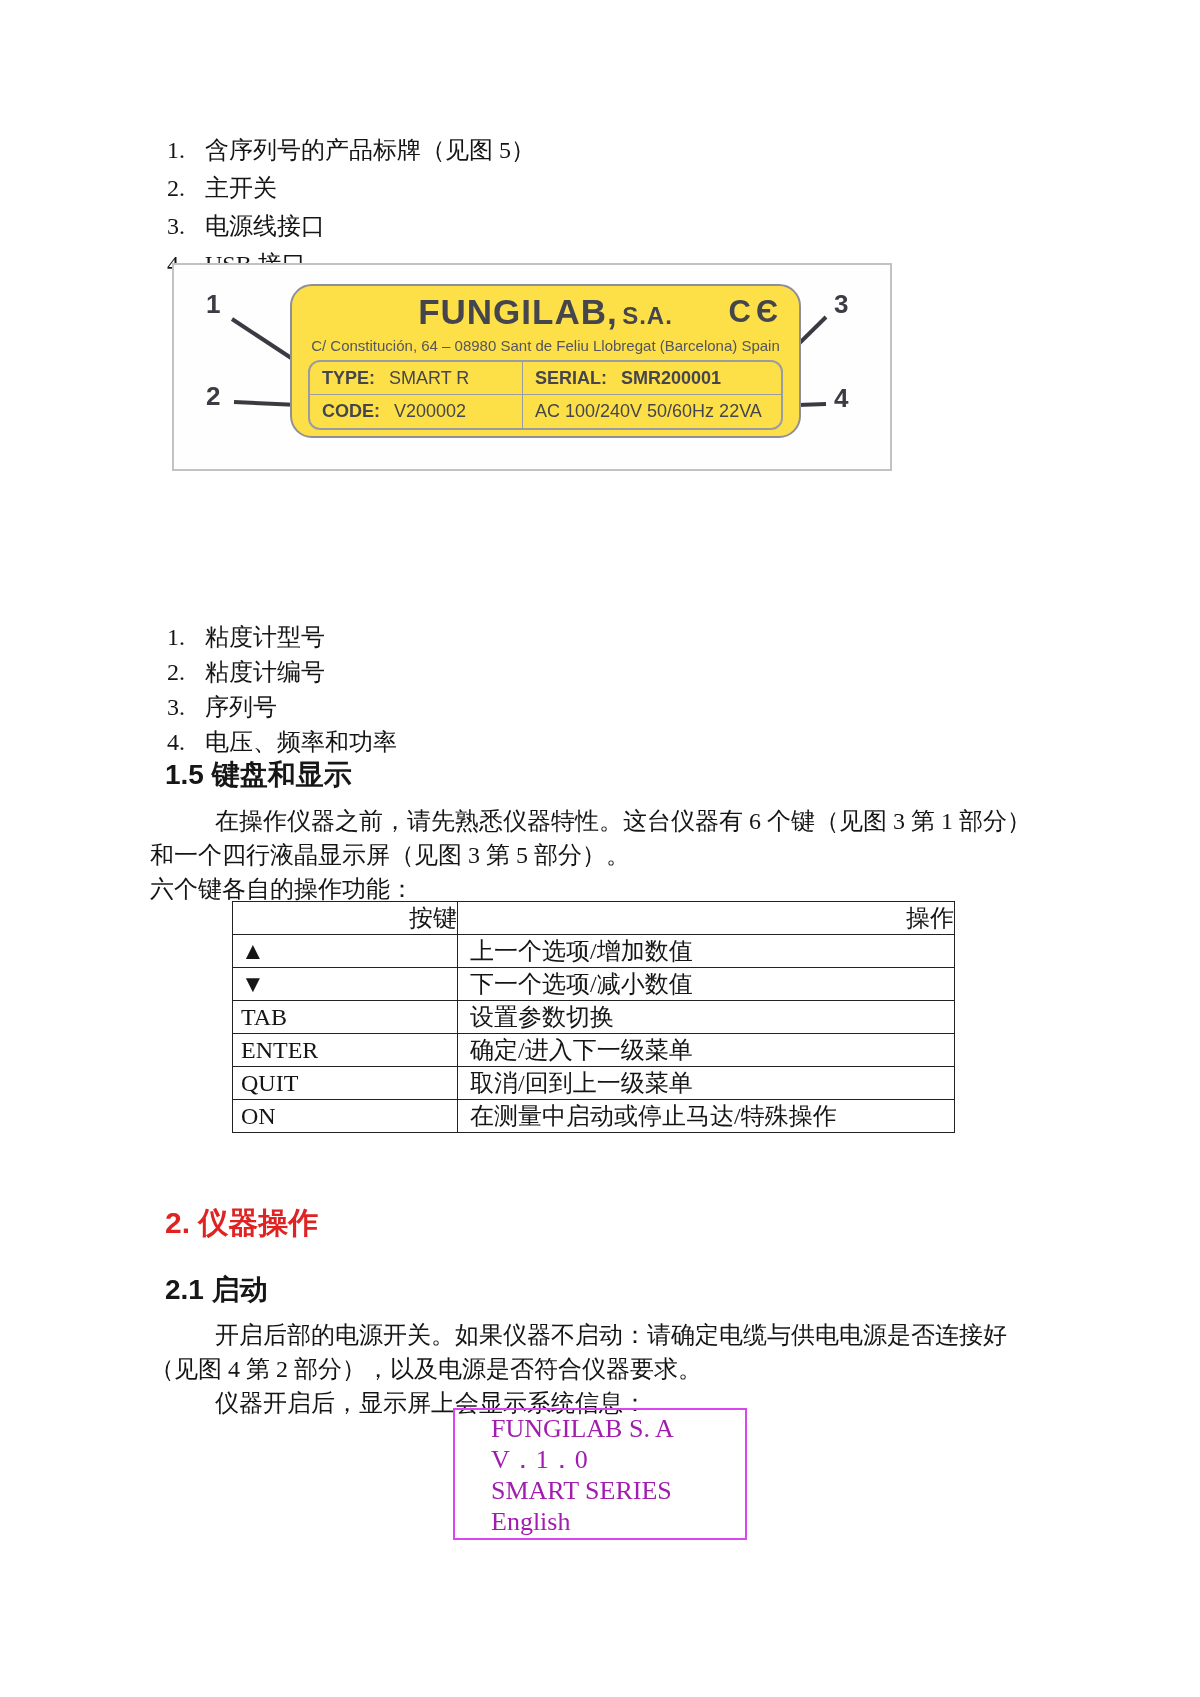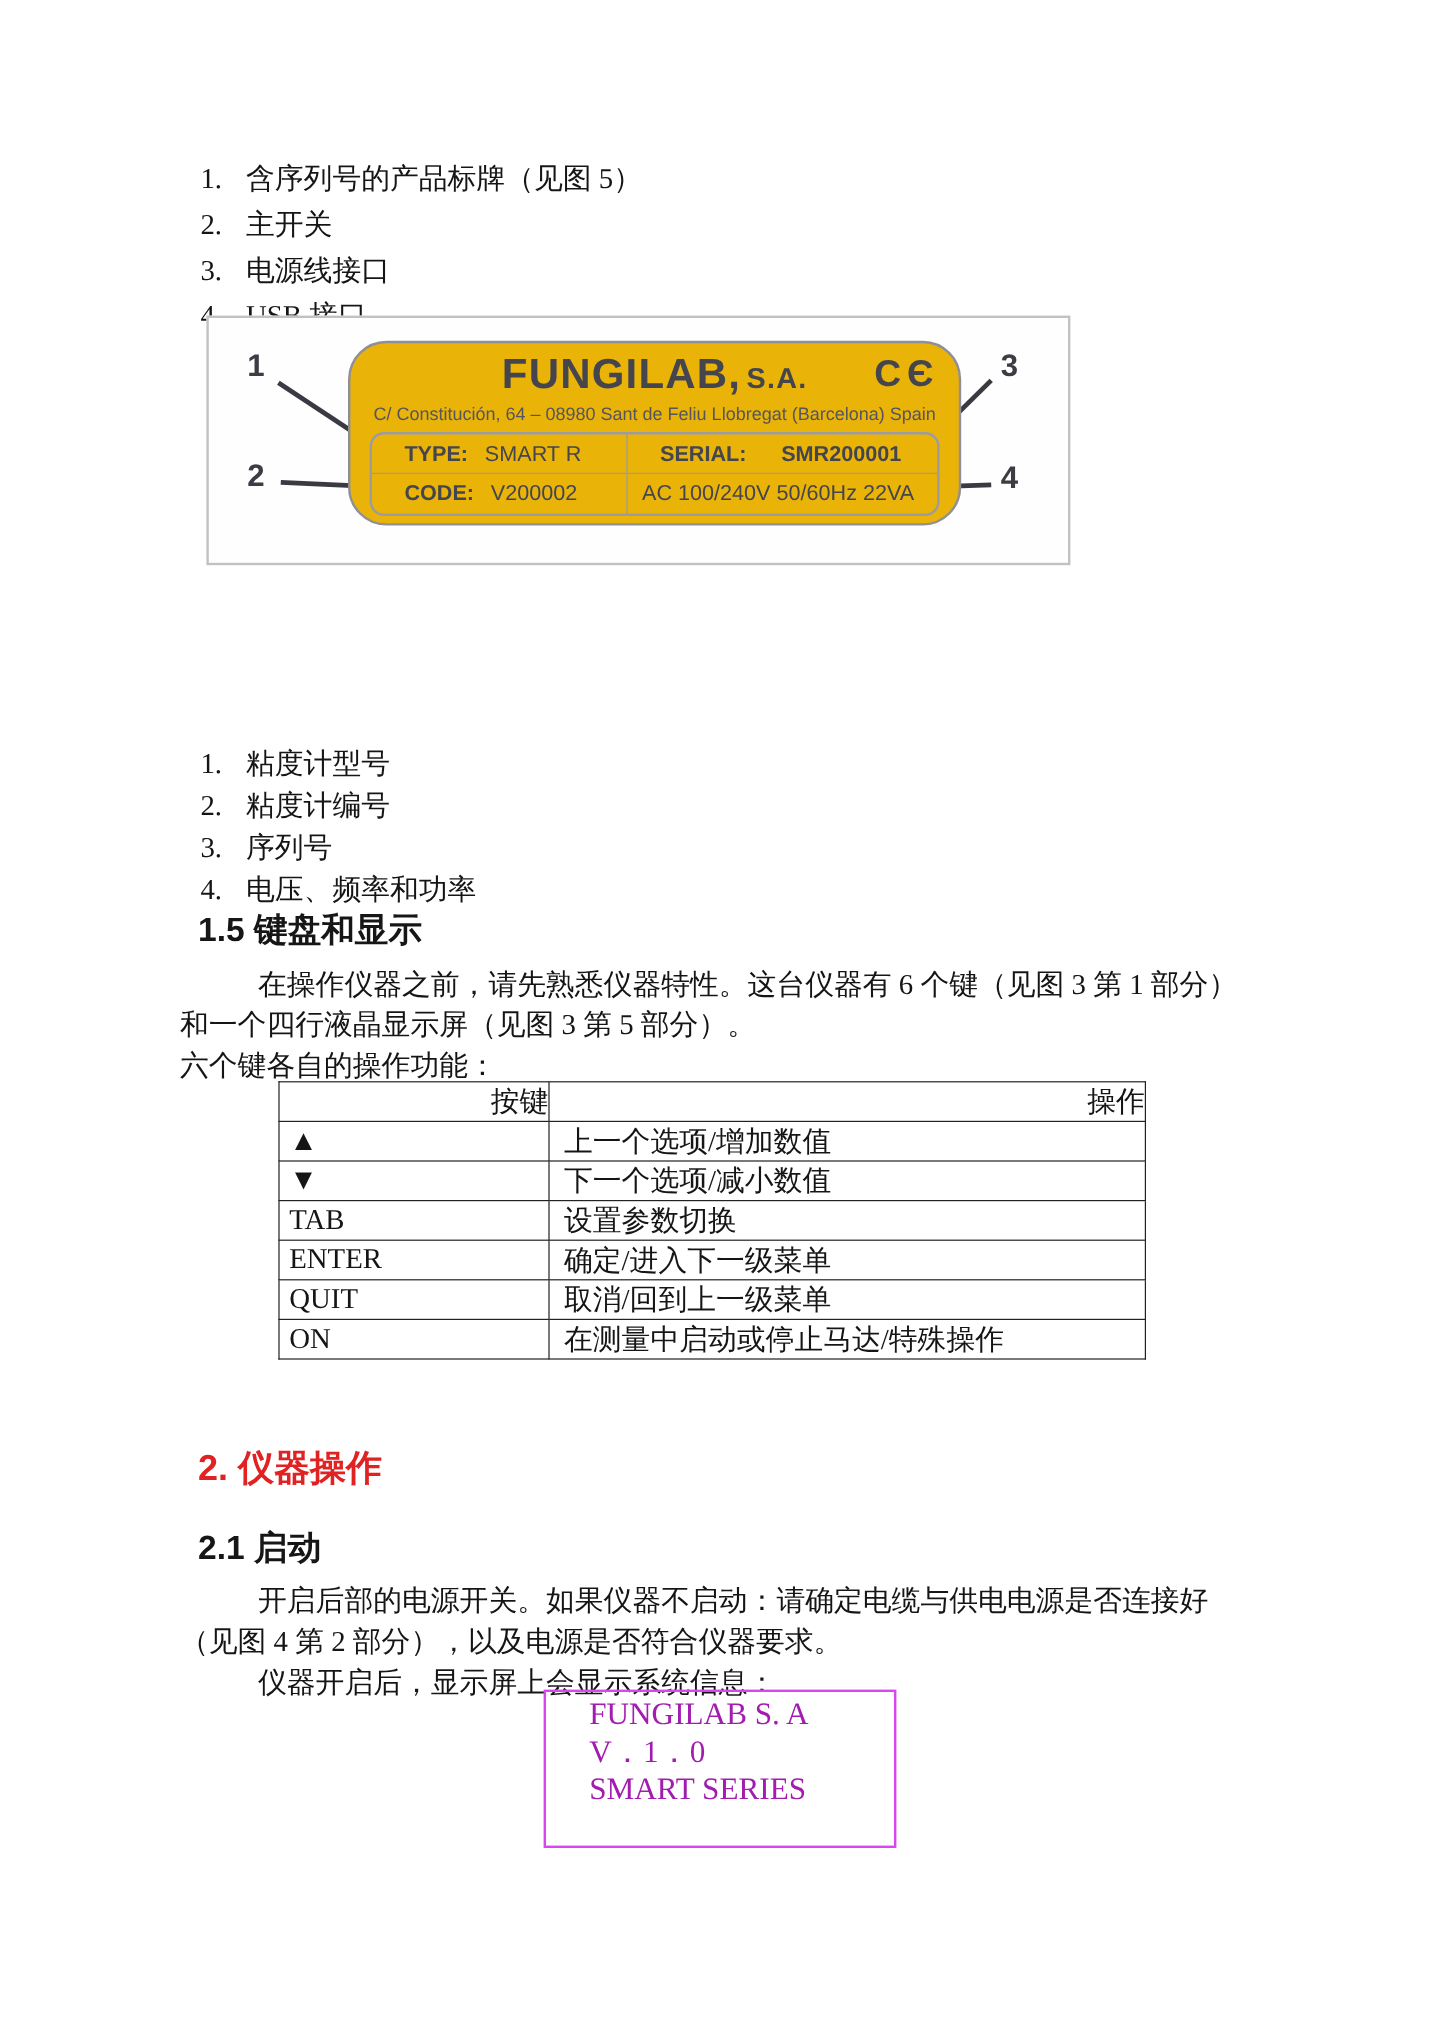--- a/index.html
+++ b/index.html
@@ -10,37 +10,37 @@
   
   .nlist{font-size:24px;color:#151515;}
   .nlist .li{display:flex;}
   .nlist .num{width:38px;flex:0 0 38px;}
   .list-top .li{height:38px;line-height:38px;}
   .list-mid .li{height:35px;line-height:35px;}
 
   
   .figure-box{left:172px;top:263px;width:716px;height:204px;border:2px solid #c2c2c2;background:#fefefe;}
   .plabel{position:absolute;left:116px;top:19px;width:507px;height:150px;
-          border:2px solid #8f8f97;border-radius:32px;background:#eab308;color:#45454e;}
+          border:2px solid #8f8f97;border-radius:22px;background:#fde047;color:#45454e;}
   .brand-row{position:absolute;left:0;top:6px;width:100%;text-align:center;
              font-family:"Liberation Sans","DejaVu Sans",sans-serif;font-weight:bold;color:#45454e;}
   .brand-main{font-size:35px;letter-spacing:1px;}
   .brand-suffix{font-size:24px;letter-spacing:1px;}
   .ce{position:absolute;right:16px;top:8px;font-family:"Liberation Sans","DejaVu Sans",sans-serif;
       font-size:31px;font-weight:bold;letter-spacing:5px;color:#45454e;}
   .addr{position:absolute;left:0;top:51px;width:100%;text-align:center;
         font-family:"Liberation Sans","DejaVu Sans",sans-serif;font-size:15px;color:#55555e;}
   .ltable{position:absolute;left:16px;top:74px;width:471px;height:66px;
           border:2px solid #9b9ba2;border-radius:12px;overflow:hidden;
           display:grid;grid-template-columns:213px 1fr;grid-template-rows:33px 33px;
           font-family:"Liberation Sans","DejaVu Sans",sans-serif;font-size:18px;color:#45454e;}
   .lcell{display:flex;align-items:center;padding-left:12px;white-space:nowrap;}
   .lcell.bdr-r{border-right:1.5px solid #9b9ba2;}
   .lcell.bdr-b{border-bottom:1.5px solid #9b9ba2;}
-  .lcell b{margin-right:14px;margin-left:15px;}
+  .lcell b{margin-right:14px;}
   .callout{position:absolute;font-family:"Liberation Sans","DejaVu Sans",sans-serif;
            font-size:26px;font-weight:bold;color:#3c3c44;}
   .fig-svg{position:absolute;left:0;top:0;}
 
   .caption{left:432px;top:580px;font-size:24px;color:#151515;}
 
   .h-sans{font-family:"Liberation Sans","DejaVu Sans",sans-serif;font-weight:bold;color:#161616;}
   .h15{left:165px;top:756px;font-size:28px;}
   .h2{left:165px;top:1203px;font-size:30px;color:#e02222;}
   .h21{left:165px;top:1271px;font-size:28px;}
@@ -200,16 +200,17 @@
   <div class="abs para" style="left:150px;top:1318px;width:910px;">
     <div class="indent">开启后部的电源开关。如果仪器不启动：请确定电缆与供电电源是否连接好</div>
     <div>（见图 4 第 2 部分），以及电源是否符合仪器要求。</div>
     <div class="indent">仪器开启后，显示屏上会显示系统信息：</div>
   </div>
 
   <div class="abs lcd">
     <div class="line">FUNGILAB S. A</div>
     <div class="line">V．1．0</div>
     <div class="line">SMART SERIES</div>
+    <div class="line">English</div>
   </div>
 
 
 </div>
 
 </body></html>

